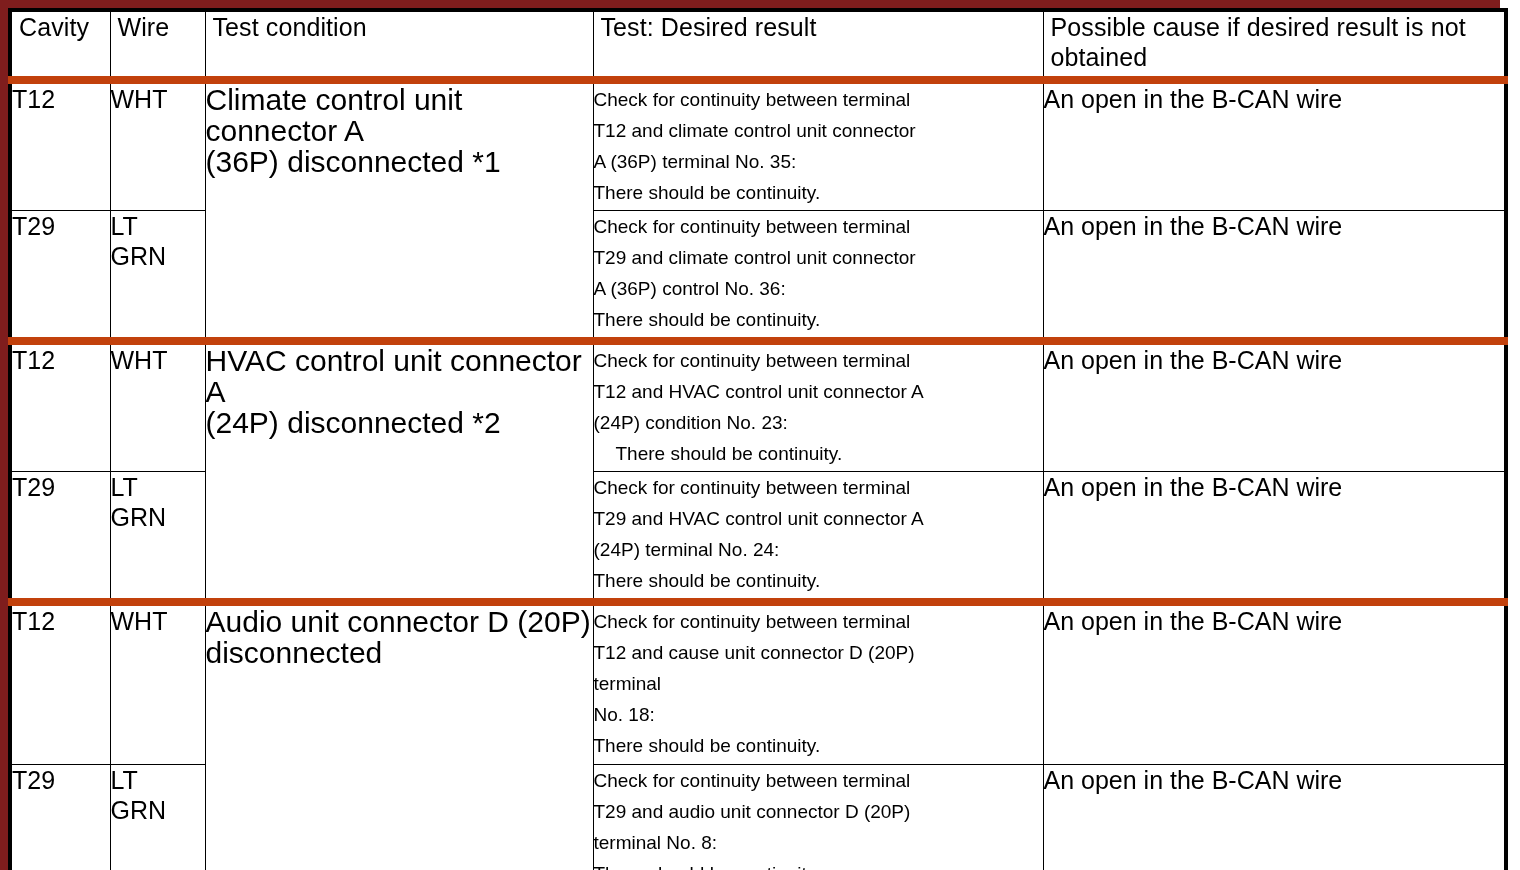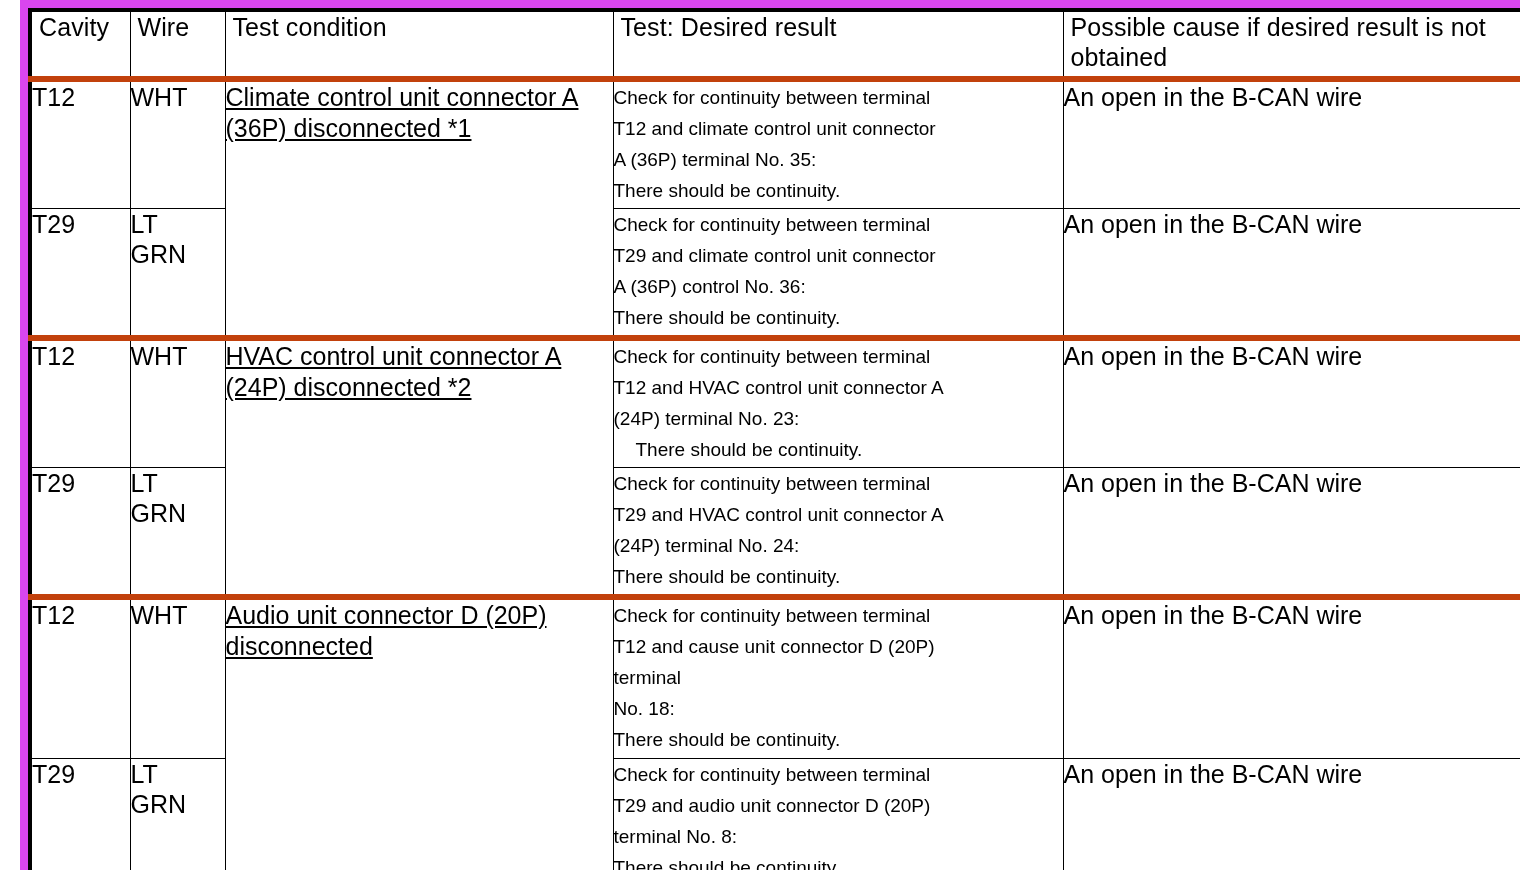--- a/index.html
+++ b/index.html
@@ -13,22 +13,21 @@
     height: 870px;
     font-family: "Liberation Sans", sans-serif;
     color: #000000;
     overflow: hidden;
   }
 
   .sheet {
     position: relative;
     width: 1500px;
     height: 870px;
-    background: #d946ef;
-    margin-left: 20px;
+    background: #7f1d1d;
   }
 
   table.spec {
     position: absolute;
     left: 8px;
     top: 8px;
     width: 1496px;
     border-collapse: collapse;
     table-layout: fixed;
     background: #ffffff;
@@ -67,41 +66,40 @@
     font-size: 25px;
     line-height: 30px;
     padding: 13px 0 0 7px;
     letter-spacing: 0.1px;
   }
   .hdr .htxt.wrap {
   }
 
   
   tr.group-start > td {
-    border-top: 6px solid #c2410c;
+    border-top: 8px solid #c2410c;
   }
 
   
   .cav, .wir {
     text-align: center;
     vertical-align: middle;
     font-size: 25px;
     line-height: 30px;
   }
   .wir .two {
     display: block;
   }
 
   
   .cond {
     vertical-align: middle;
-    font-size: 25px;
+    font-size: 30px;
     line-height: 31px;
     padding: 0 0 0 7px;
-    text-decoration: underline;
   }
   .cond .inner {
     display: block;
   }
 
   
   .test {
     vertical-align: top;
     font-size: 19px;
     line-height: 31px;
@@ -204,21 +202,21 @@
         <td class="wir">
           <span class="two">WHT</span>
         </td>
         <td class="cond" rowspan="2">
           <span class="inner">HVAC control unit connector A</span>
           <span class="inner">(24P) disconnected *2</span>
         </td>
         <td class="test">
           <span class="ln">Check for continuity between terminal</span>
           <span class="ln">T12 and HVAC control unit connector A</span>
-          <span class="ln">(24P) terminal No. 23:</span>
+          <span class="ln">(24P) condition No. 23:</span>
           <span class="ln indent">There should be continuity.</span>
         </td>
         <td class="cause">An open in the B-CAN wire</td>
       </tr>
 
       <tr class="r4">
         <td class="cav">T29</td>
         <td class="wir">
           <span class="two">LT</span>
           <span class="two">GRN</span>

